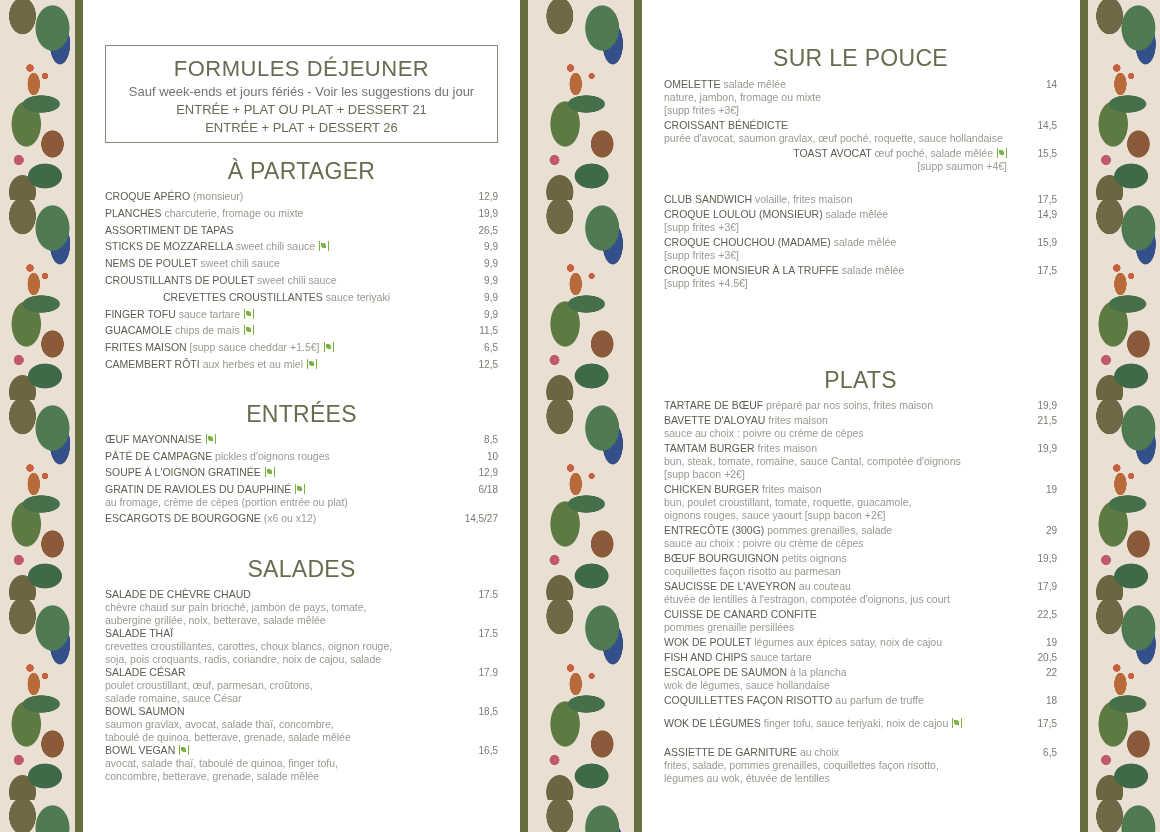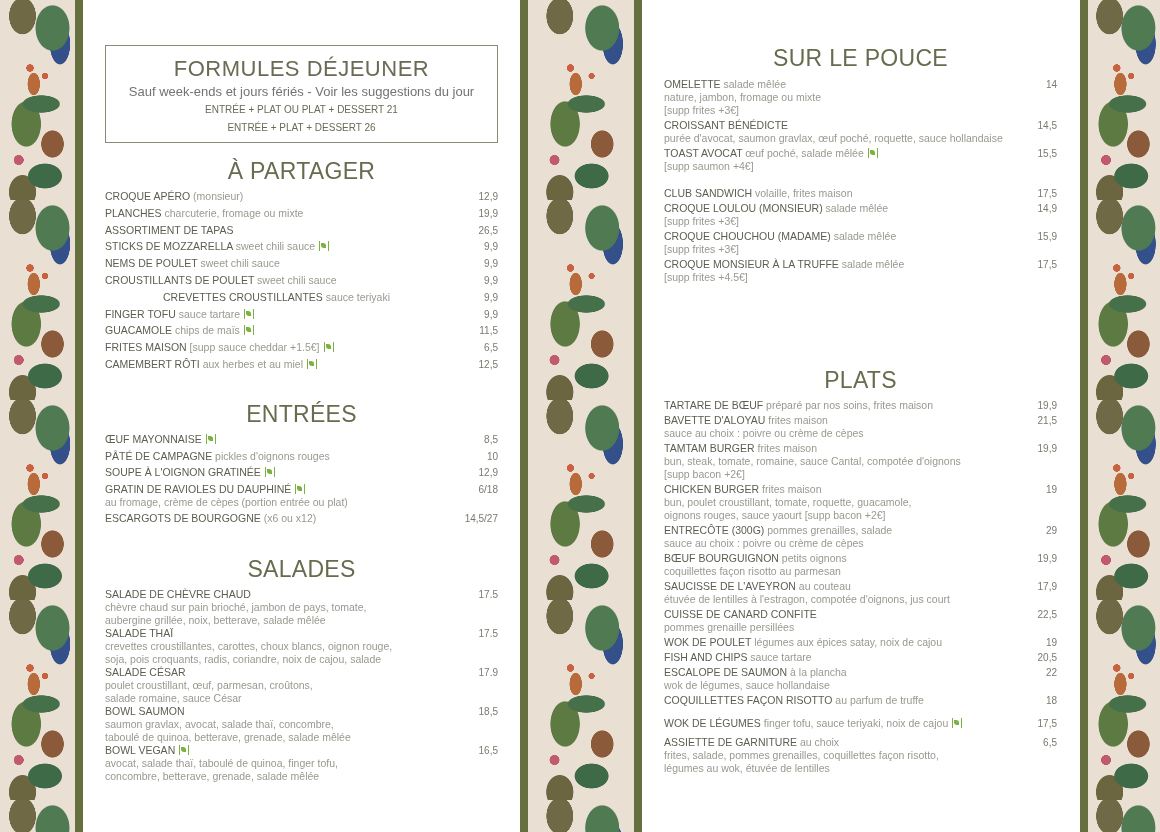--- a/index.html
+++ b/index.html
@@ -37,21 +37,21 @@
   .page { position: absolute; top: 0; height: 832px; }
   .page.left { left: 105px; width: 393px; }
   .page.right { left: 664px; width: 393px; }
 
   .formules {
     position: absolute; left: 0; top: 45px; width: 393px; height: 98px;
     border: 1.5px solid #8a8a7a; text-align: center; padding-top: 10px;
   }
   .formules .ft { font-size: 22px; color: #6a6a55; letter-spacing: 0.5px; line-height: 26px; }
   .formules .fs { font-size: 13px; color: #737373; line-height: 18px; margin-top: 1px; }
-  .formules .fl { font-size: 10px; color: #6a6a55; line-height: 18px; }
+  .formules .fl { font-size: 13px; color: #6a6a55; line-height: 18px; }
 
   .section-title {
     position: absolute; left: 0; width: 393px; text-align: center;
     font-size: 23px; color: #686b4e; letter-spacing: 0.3px; line-height: 28px;
   }
 
   .items { position: absolute; left: 0; width: 393px; }
   .item { position: relative; font-size: 10.5px; line-height: 13px; padding-right: 50px; }
   .item .name { color: #5d5d50; }
   .item .desc { color: #999990; }
@@ -117,37 +117,37 @@
       <div class="item" style="margin-bottom: 0px;"><span class="name">BOWL SAUMON</span><span class="sub">saumon gravlax, avocat, salade thaï, concombre,</span><span class="sub">taboulé de quinoa, betterave, grenade, salade mêlée</span><span class="price">18,5</span></div>
       <div class="item" style="margin-bottom: 0px;"><span class="name">BOWL VEGAN</span><span class="veg"></span><span class="sub">avocat, salade thaï, taboulé de quinoa, finger tofu,</span><span class="sub">concombre, betterave, grenade, salade mêlée</span><span class="price">16,5</span></div>
     </div>
 </div>
 
 <div class="page right">
   <div class="section-title" style="top:44px">SUR LE POUCE</div>
   <div class="items" id="list-sur_le_pouce" style="top:78px">
       <div class="item" style="margin-bottom: 2px;"><span class="name">OMELETTE</span>  <span class="desc">salade mêlée</span><span class="sub">nature, jambon, fromage ou mixte</span><span class="sub">[supp frites +3€]</span><span class="price">14</span></div>
       <div class="item" style="margin-bottom: 2px;"><span class="name">CROISSANT BÉNÉDICTE</span><span class="sub">purée d'avocat, saumon gravlax, œuf poché, roquette, sauce hollandaise</span><span class="price">14,5</span></div>
-      <div class="item" style="margin-bottom: 14px;"><span class="name">TOAST AVOCAT</span>  <span class="desc">œuf poché, salade mêlée</span><span class="veg"></span><span class="sub">[supp saumon +4€]</span><span class="price">15,5</span></div>
+      <div class="item" style="margin-bottom: 20px; text-align: right;"><span class="name">TOAST AVOCAT</span>  <span class="desc">œuf poché, salade mêlée</span><span class="veg"></span><span class="sub">[supp saumon +4€]</span><span class="price">15,5</span></div>
       <div class="item" style="margin-bottom: 2px;"><span class="name">CLUB SANDWICH</span>  <span class="desc">volaille, frites maison</span><span class="price">17,5</span></div>
       <div class="item" style="margin-bottom: 2px;"><span class="name">CROQUE LOULOU (MONSIEUR)</span>  <span class="desc">salade mêlée</span><span class="sub">[supp frites +3€]</span><span class="price">14,9</span></div>
       <div class="item" style="margin-bottom: 2px;"><span class="name">CROQUE CHOUCHOU (MADAME)</span>  <span class="desc">salade mêlée</span><span class="sub">[supp frites +3€]</span><span class="price">15,9</span></div>
       <div class="item" style="margin-bottom: 2px;"><span class="name">CROQUE MONSIEUR À LA TRUFFE</span>  <span class="desc">salade mêlée</span><span class="sub">[supp frites +4.5€]</span><span class="price">17,5</span></div>
     </div>
 
   <div class="section-title" style="top:366px">PLATS</div>
   <div class="items" id="list-plats" style="top:399px">
       <div class="item" style="margin-bottom: 2px;"><span class="name">TARTARE DE BŒUF</span>  <span class="desc">préparé par nos soins, frites maison</span><span class="price">19,9</span></div>
       <div class="item" style="margin-bottom: 2px;"><span class="name">BAVETTE D'ALOYAU</span>  <span class="desc">frites maison</span><span class="sub">sauce au choix : poivre ou crème de cèpes</span><span class="price">21,5</span></div>
       <div class="item" style="margin-bottom: 2px;"><span class="name">TAMTAM BURGER</span>  <span class="desc">frites maison</span><span class="sub">bun, steak, tomate, romaine, sauce Cantal, compotée d'oignons</span><span class="sub">[supp bacon +2€]</span><span class="price">19,9</span></div>
       <div class="item" style="margin-bottom: 2px;"><span class="name">CHICKEN BURGER</span>  <span class="desc">frites maison</span><span class="sub">bun, poulet croustillant, tomate, roquette, guacamole,</span><span class="sub">oignons rouges, sauce yaourt [supp bacon +2€]</span><span class="price">19</span></div>
       <div class="item" style="margin-bottom: 2px;"><span class="name">ENTRECÔTE (300G)</span>  <span class="desc">pommes grenailles, salade</span><span class="sub">sauce au choix : poivre ou crème de cèpes</span><span class="price">29</span></div>
       <div class="item" style="margin-bottom: 2px;"><span class="name">BŒUF BOURGUIGNON</span>  <span class="desc">petits oignons</span><span class="sub">coquillettes façon risotto au parmesan</span><span class="price">19,9</span></div>
       <div class="item" style="margin-bottom: 2px;"><span class="name">SAUCISSE DE L'AVEYRON</span>  <span class="desc">au couteau</span><span class="sub">étuvée de lentilles à l'estragon, compotée d'oignons, jus court</span><span class="price">17,9</span></div>
       <div class="item" style="margin-bottom: 2px;"><span class="name">CUISSE DE CANARD CONFITE</span><span class="sub">pommes grenaille persillées</span><span class="price">22,5</span></div>
       <div class="item" style="margin-bottom: 2px;"><span class="name">WOK DE POULET</span>  <span class="desc">légumes aux épices satay, noix de cajou</span><span class="price">19</span></div>
       <div class="item" style="margin-bottom: 2px;"><span class="name">FISH AND CHIPS</span>  <span class="desc">sauce tartare</span><span class="price">20,5</span></div>
       <div class="item" style="margin-bottom: 2px;"><span class="name">ESCALOPE DE SAUMON</span>  <span class="desc">à la plancha</span><span class="sub">wok de légumes, sauce hollandaise</span><span class="price">22</span></div>
       <div class="item" style="margin-bottom: 10px;"><span class="name">COQUILLETTES FAÇON RISOTTO</span>  <span class="desc">au parfum de truffe</span><span class="price">18</span></div>
-      <div class="item" style="margin-bottom: 6px;"><span class="name">WOK DE LÉGUMES</span>  <span class="desc">finger tofu, sauce teriyaki, noix de cajou</span><span class="veg"></span><span class="price">17,5</span></div>
+      <div class="item" style="margin-bottom: 16px;"><span class="name">WOK DE LÉGUMES</span>  <span class="desc">finger tofu, sauce teriyaki, noix de cajou</span><span class="veg"></span><span class="price">17,5</span></div>
       <div class="item" style="margin-bottom: 2px;"><span class="name">ASSIETTE DE GARNITURE</span>  <span class="desc">au choix</span><span class="sub">frites, salade, pommes grenailles, coquillettes façon risotto,</span><span class="sub">légumes au wok, étuvée de lentilles</span><span class="price">6,5</span></div>
     </div>
 </div>
 
 </body></html>

